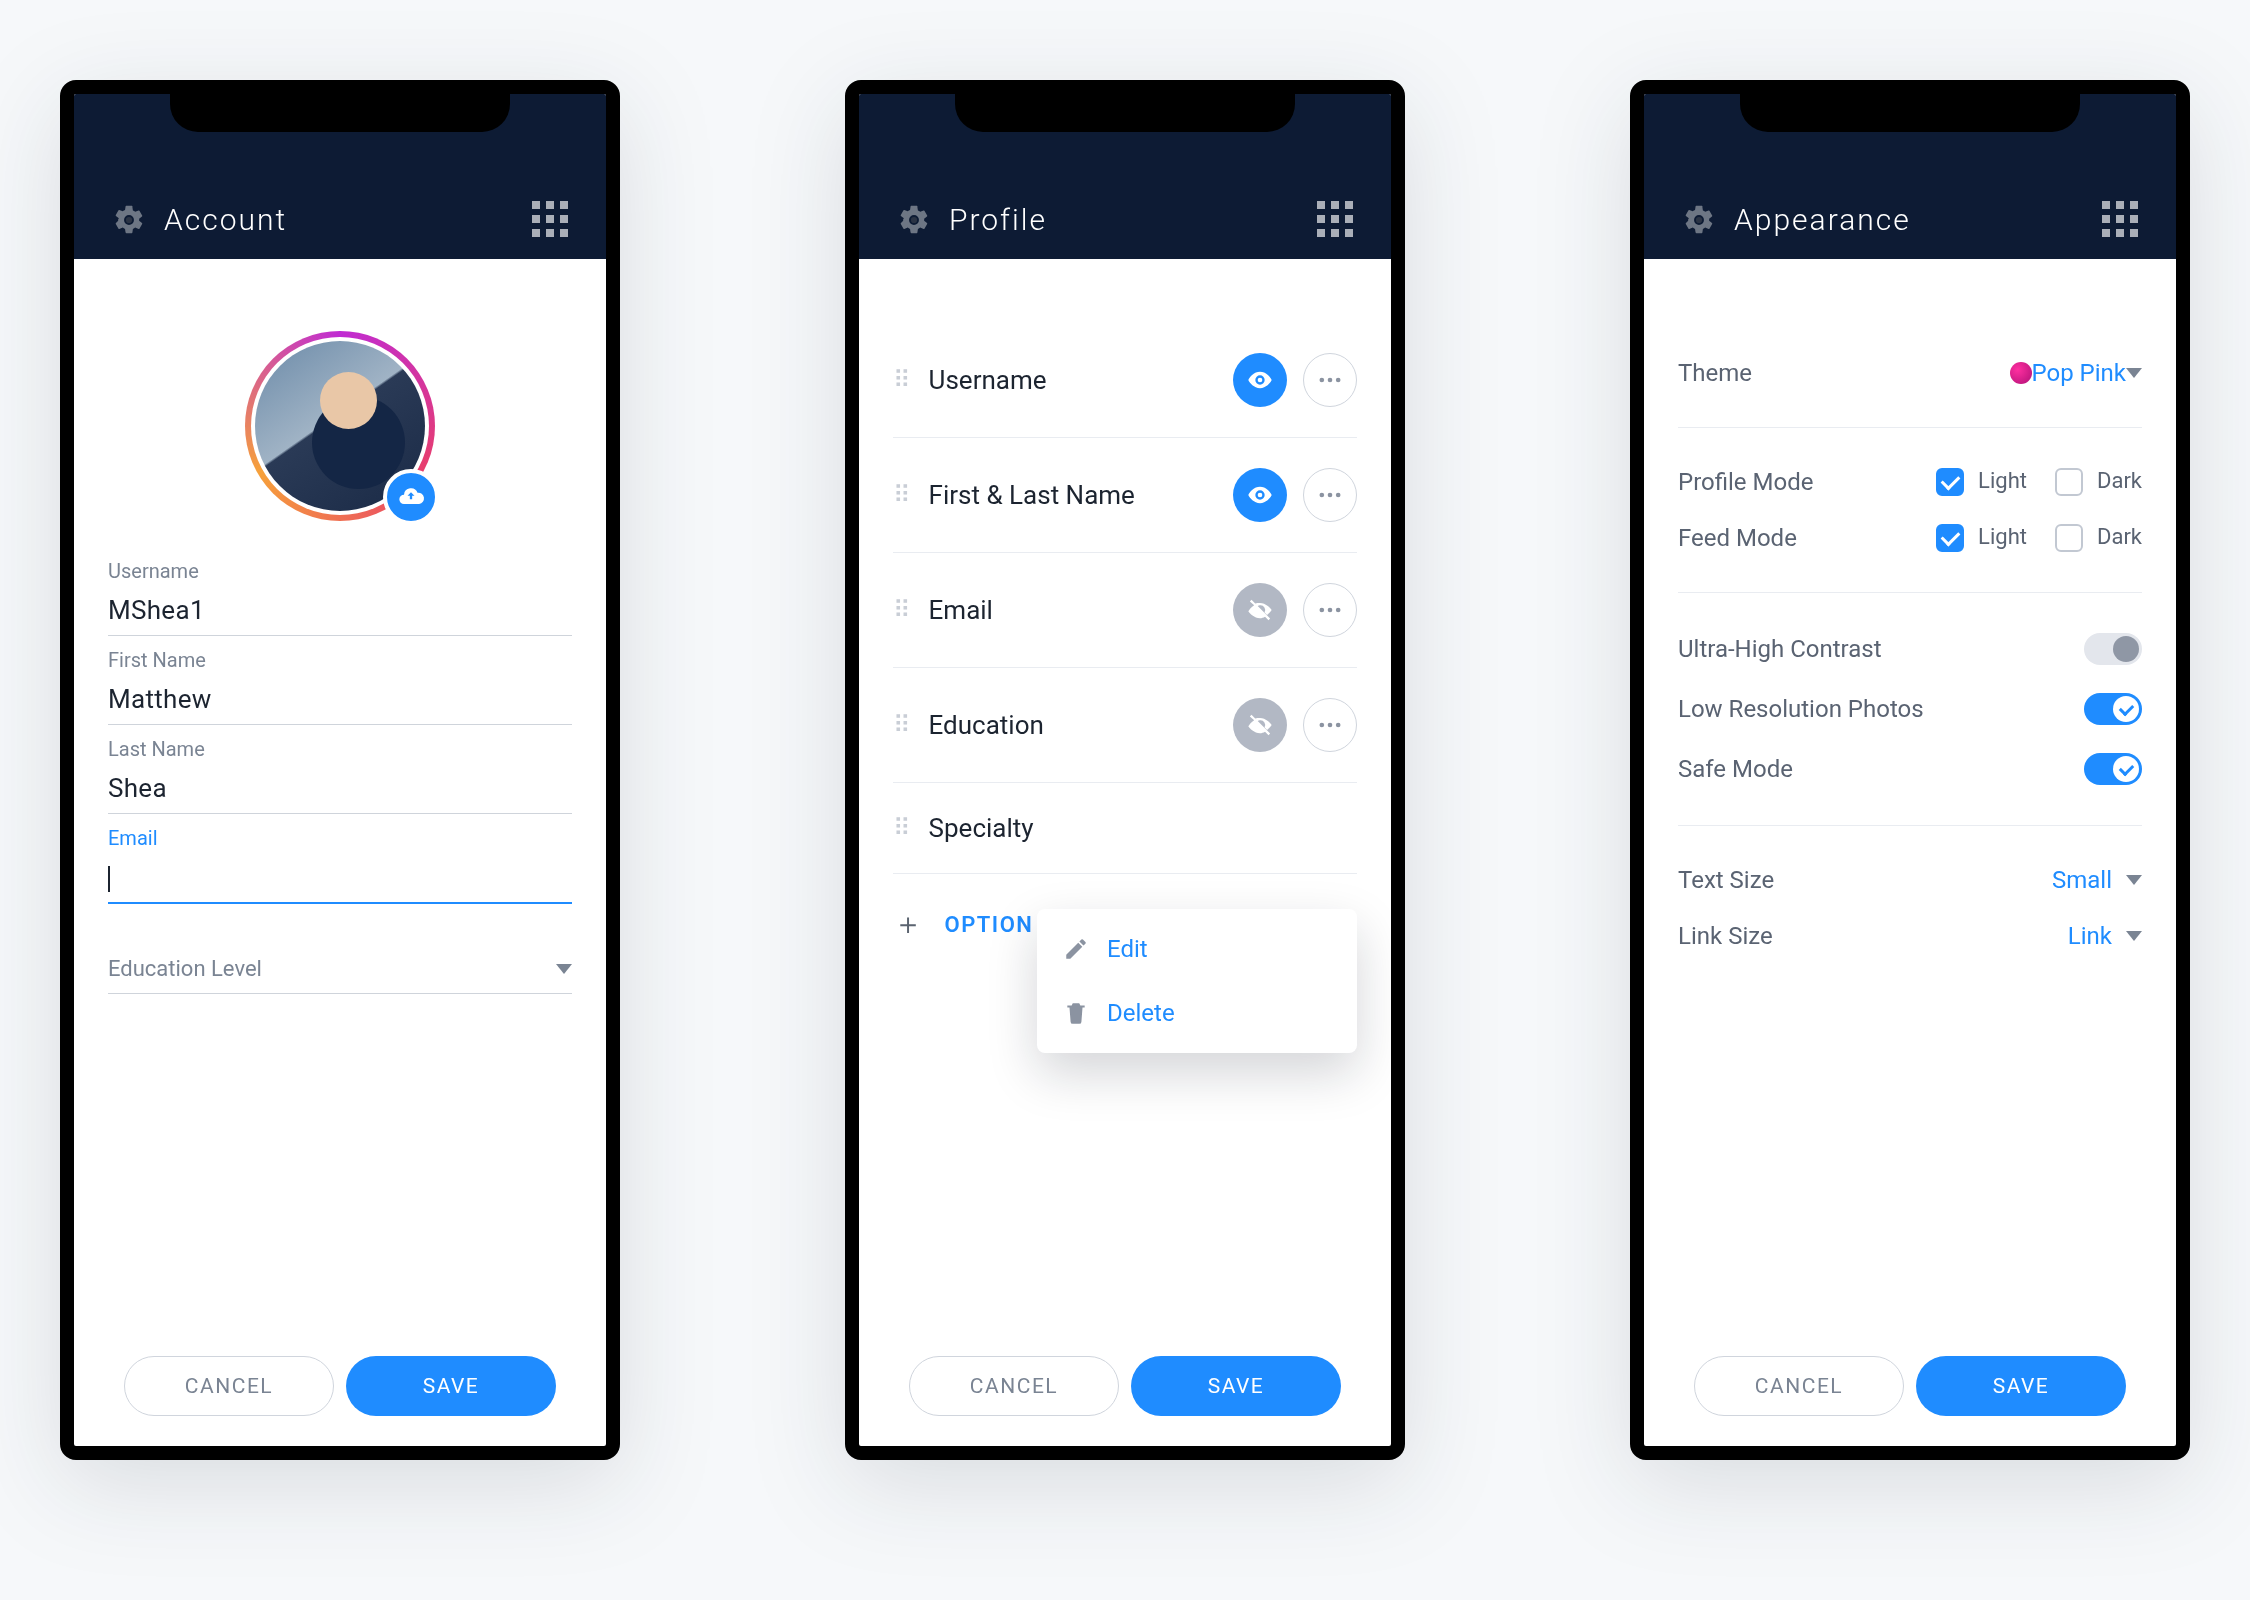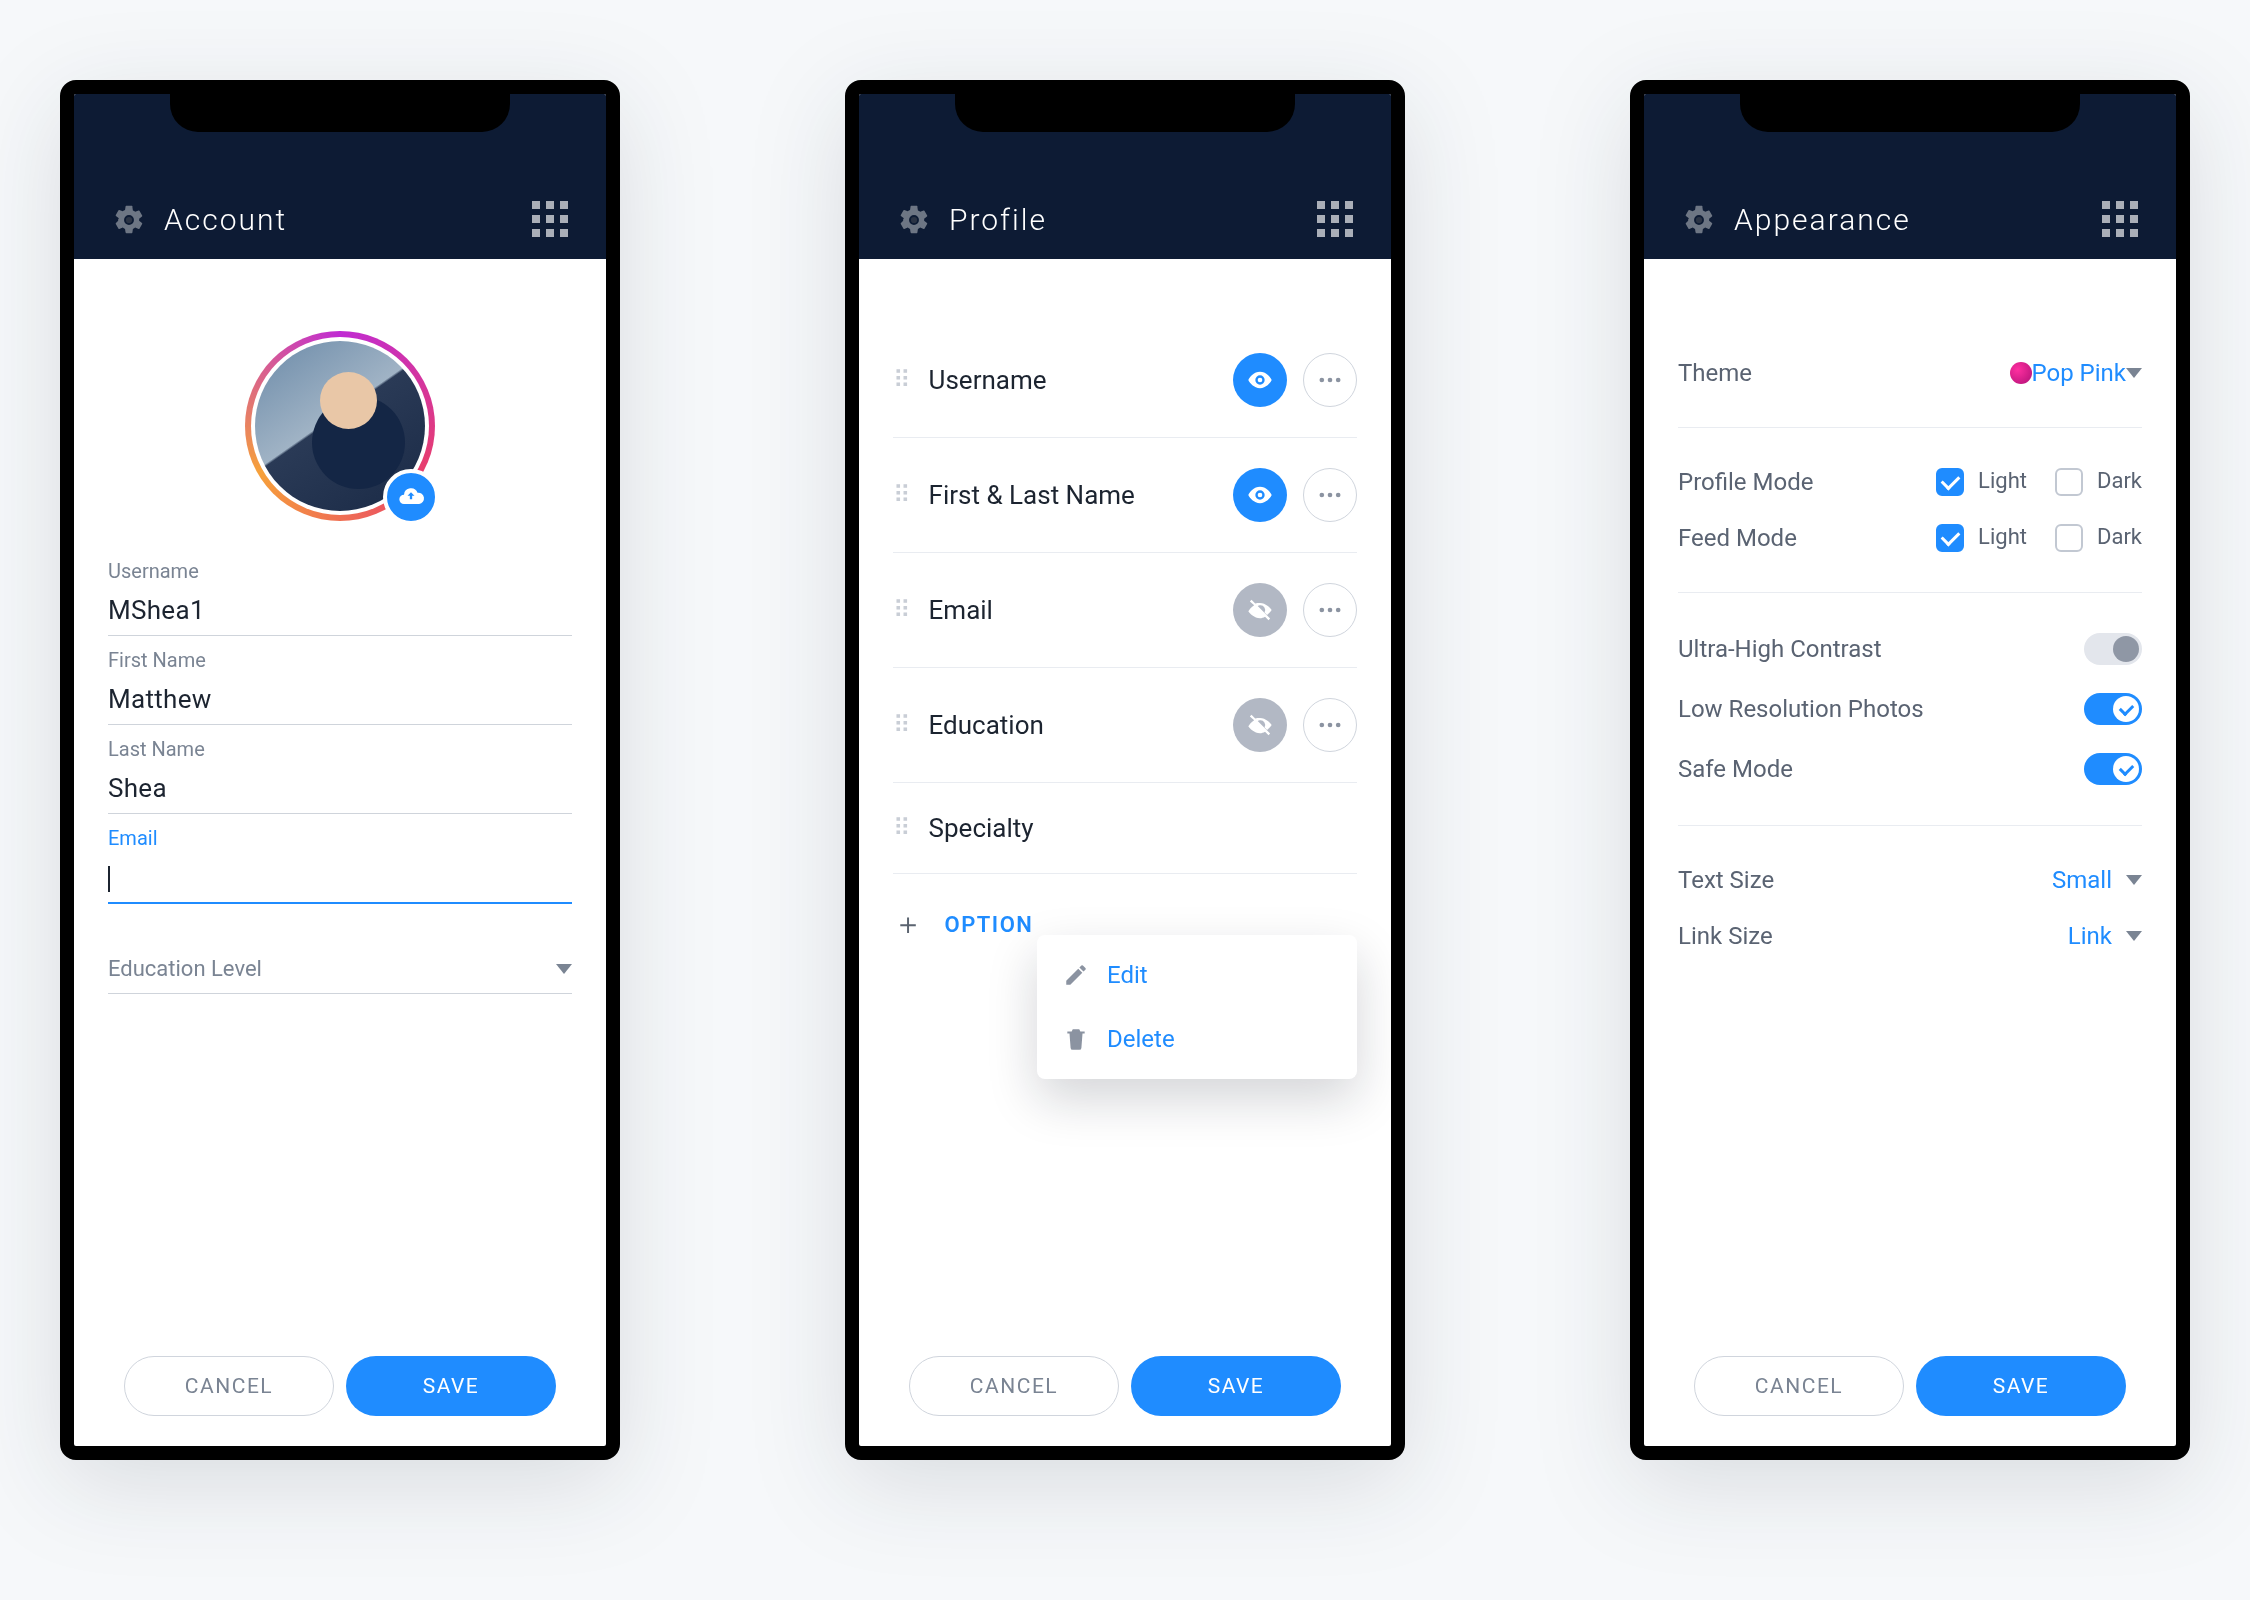--- a/index.html
+++ b/index.html
@@ -253,21 +253,21 @@
     color: var(--blue-bright);
     font-size: 22px;
     letter-spacing:1.5px;
     font-weight:600;
   }
   .plus { font-size:30px; color:#5b6470; font-weight:300; }
 
   .popover {
     position:absolute;
     right: 34px;
-    top: 616px;
+    top: 590px;
     width: 320px;
     background:#fff;
     border-radius: 8px;
     box-shadow: 0 20px 50px rgba(16,24,40,.18);
     padding: 8px 0;
     z-index:9;
   }
   .popover .item {
     display:flex; align-items:center; gap:18px;
     padding: 18px 26px;

